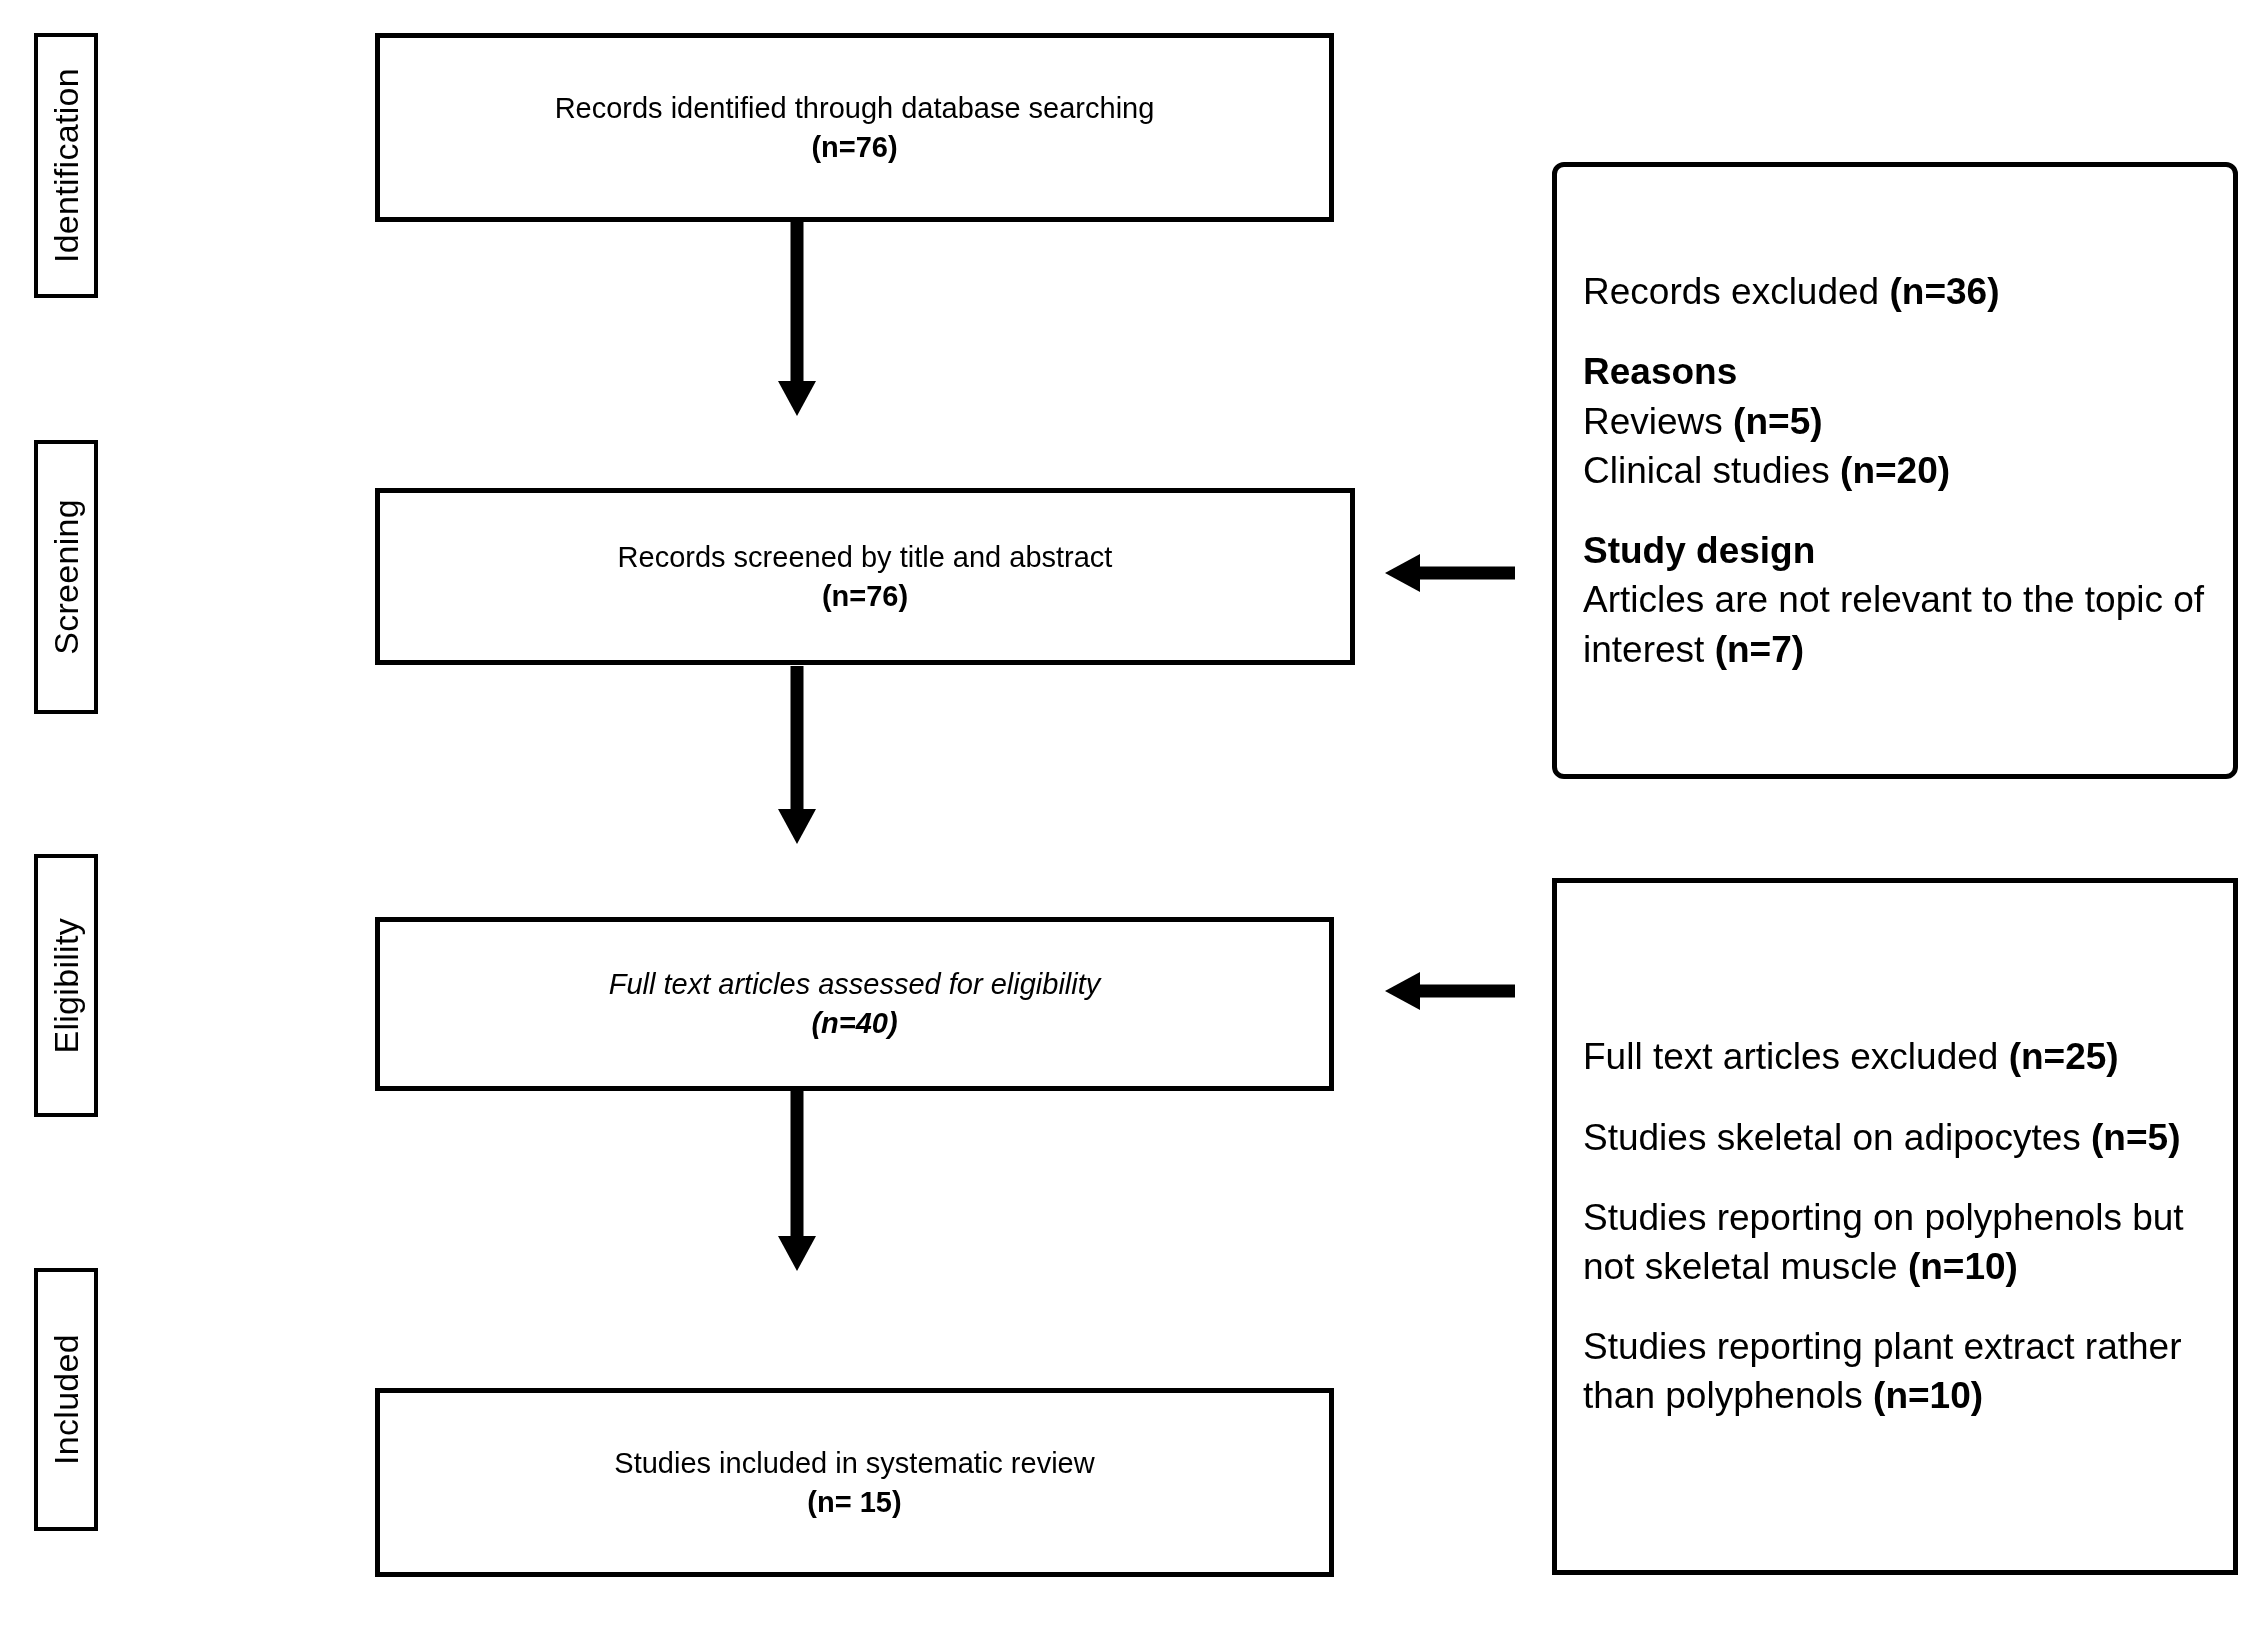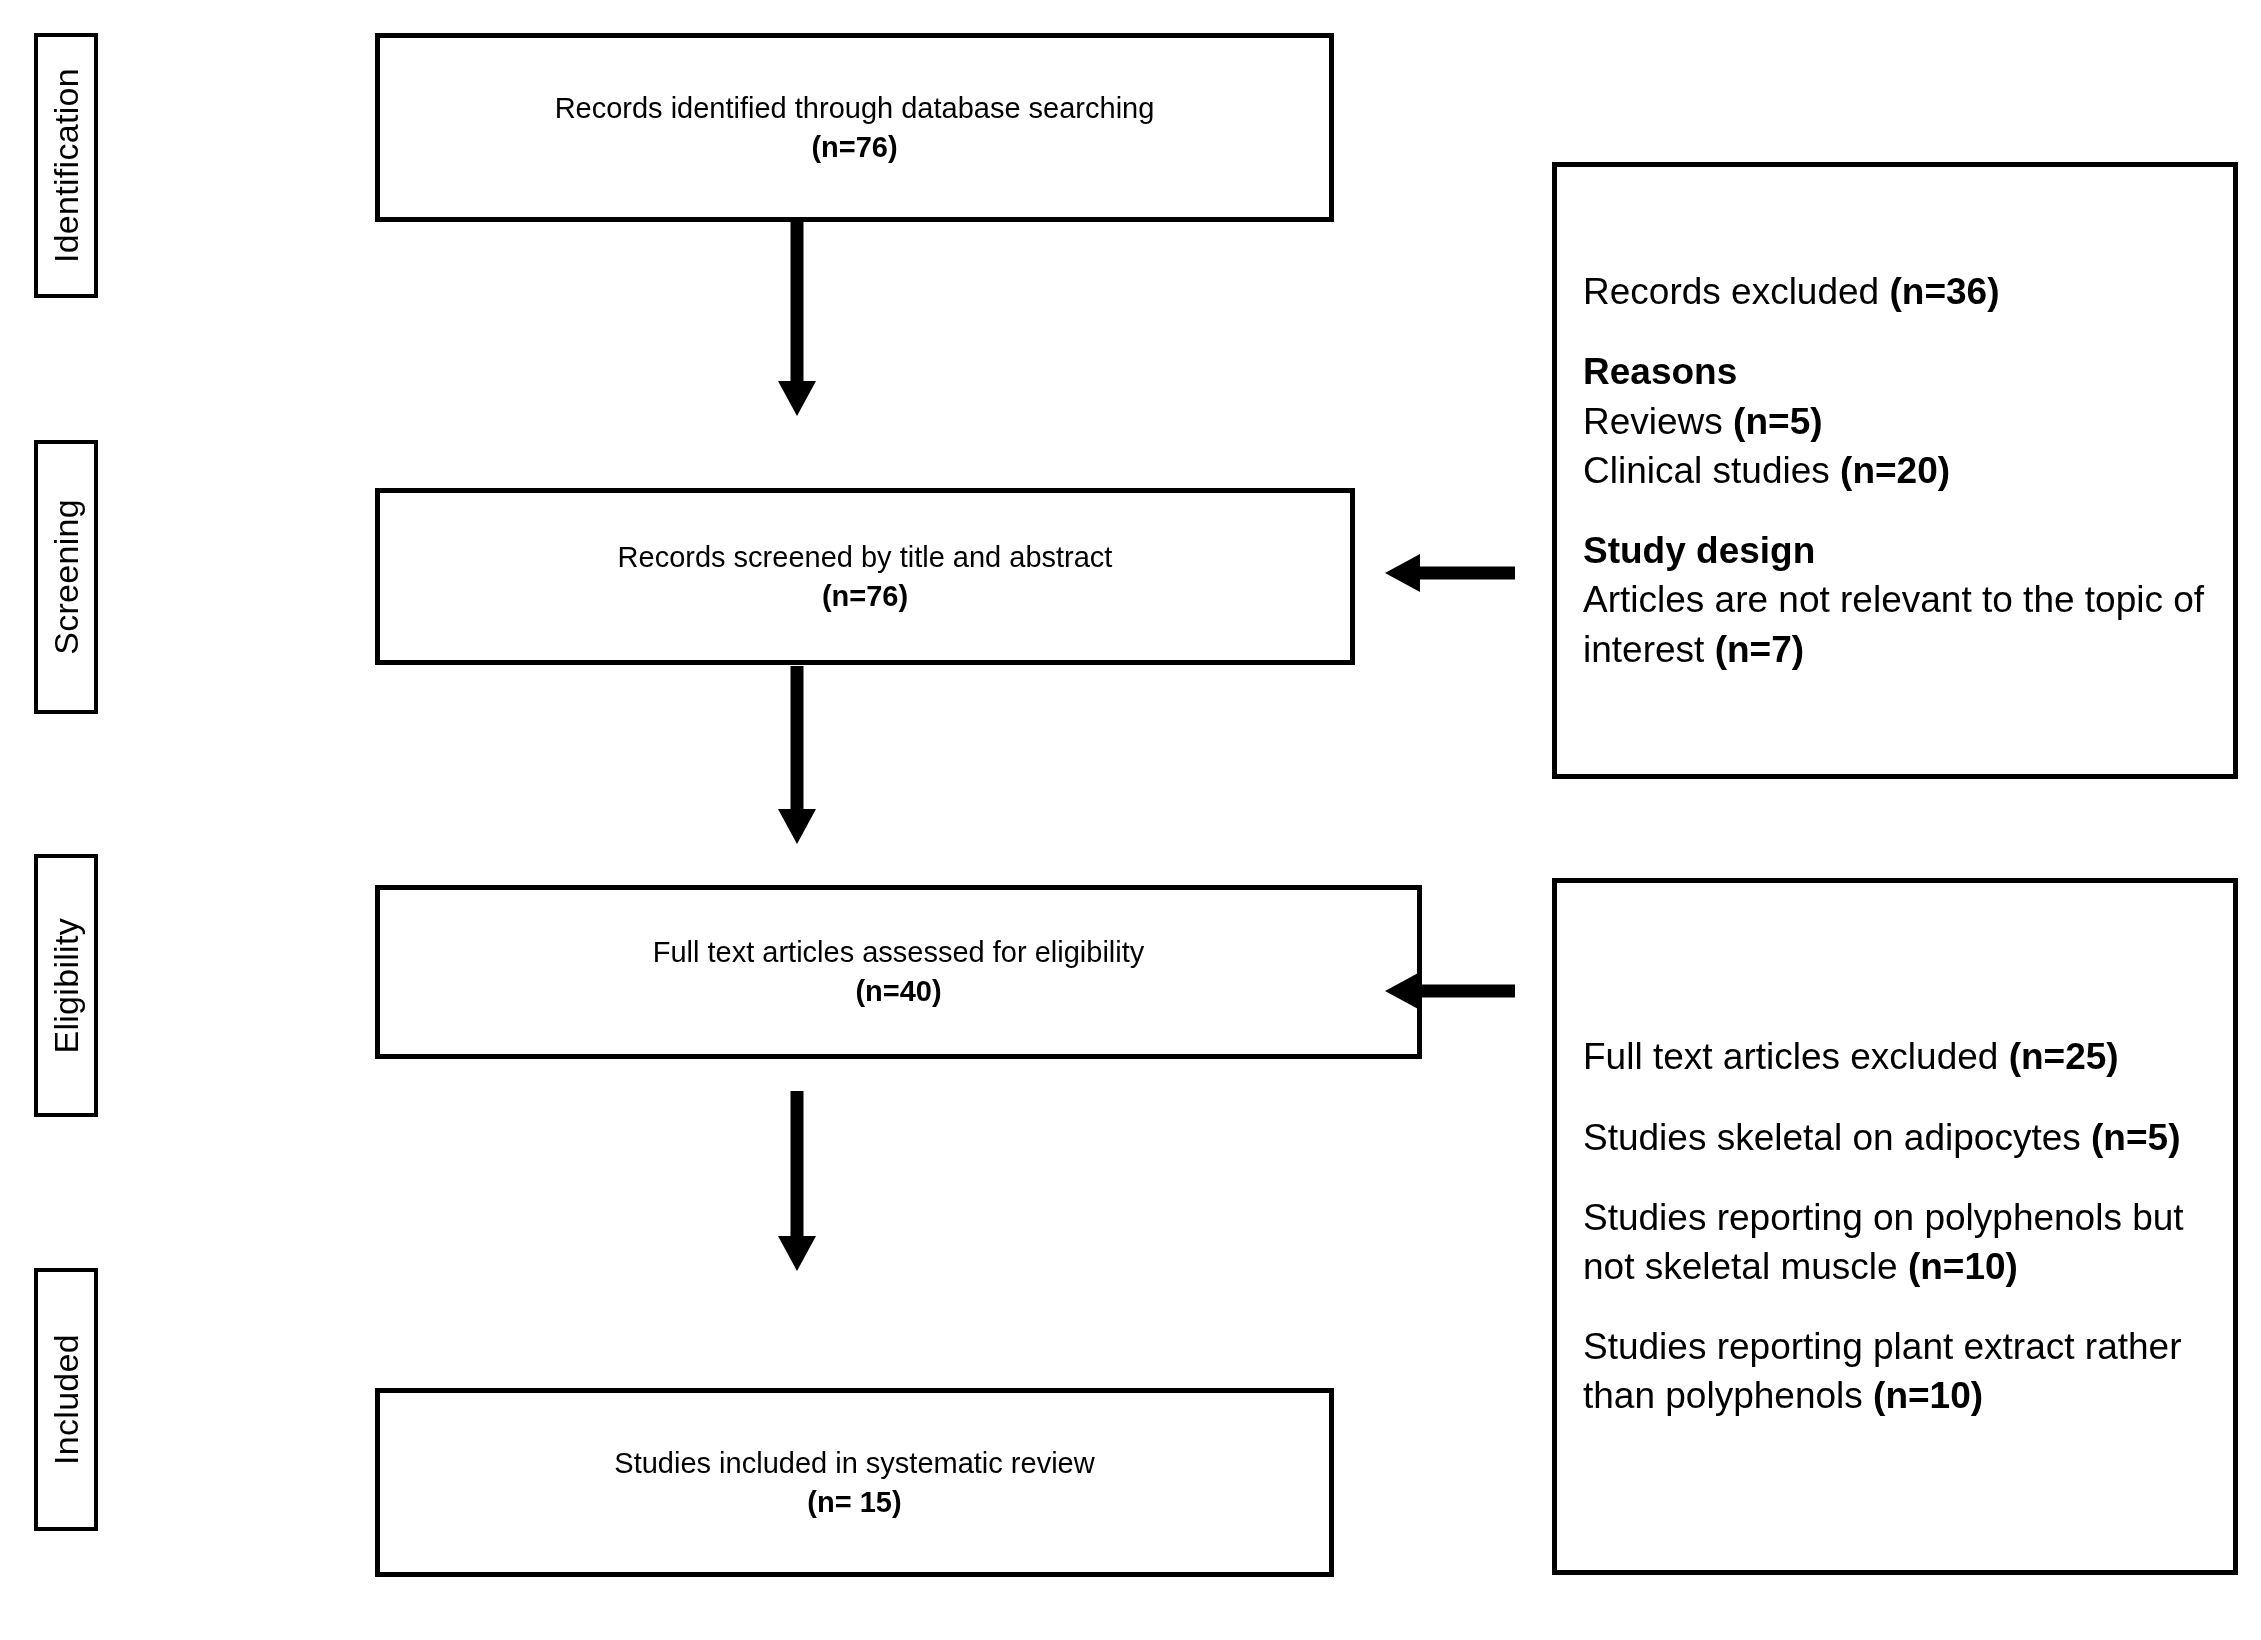--- a/index.html
+++ b/index.html
@@ -153,31 +153,31 @@
   <div class="proc-box" style="left:375px; top:33px; width:959px; height:189px;">
     <div class="line">Records identified through database searching</div>
     <div class="line bold">(n=76)</div>
   </div>
 
   <div class="proc-box" style="left:375px; top:488px; width:980px; height:177px;">
     <div class="line">Records screened by title and abstract</div>
     <div class="line bold">(n=76)</div>
   </div>
 
-  <div class="proc-box" style="left:375px; top:885px; width:1047px; height:174px;">
+  <div class="proc-box" style="left:375px; top:917px; width:959px; height:174px;font-style:italic;">
     <div class="line">Full text articles assessed for eligibility</div>
     <div class="line bold">(n=40)</div>
   </div>
 
   <div class="proc-box" style="left:375px; top:1388px; width:959px; height:189px;text-align:right;">
     <div class="line">Studies included in systematic review</div>
     <div class="line bold">(n= 15)</div>
   </div>
 
-  <div class="excl-box" style="left:1552px; top:162px; width:686px; height:617px;">
+  <div class="excl-box" style="left:1552px; top:162px; width:686px; height:617px;border-radius:12px;">
     <p class="para">
       <span>Records excluded </span><span class="b">(n=36)</span>
     </p>
     <div class="spacer"></div>
     <p class="para b">Reasons</p>
     <p class="para">
       <span>Reviews </span><span class="b">(n=5)</span>
     </p>
     <p class="para">
       <span>Clinical studies </span><span class="b">(n=20)</span>

